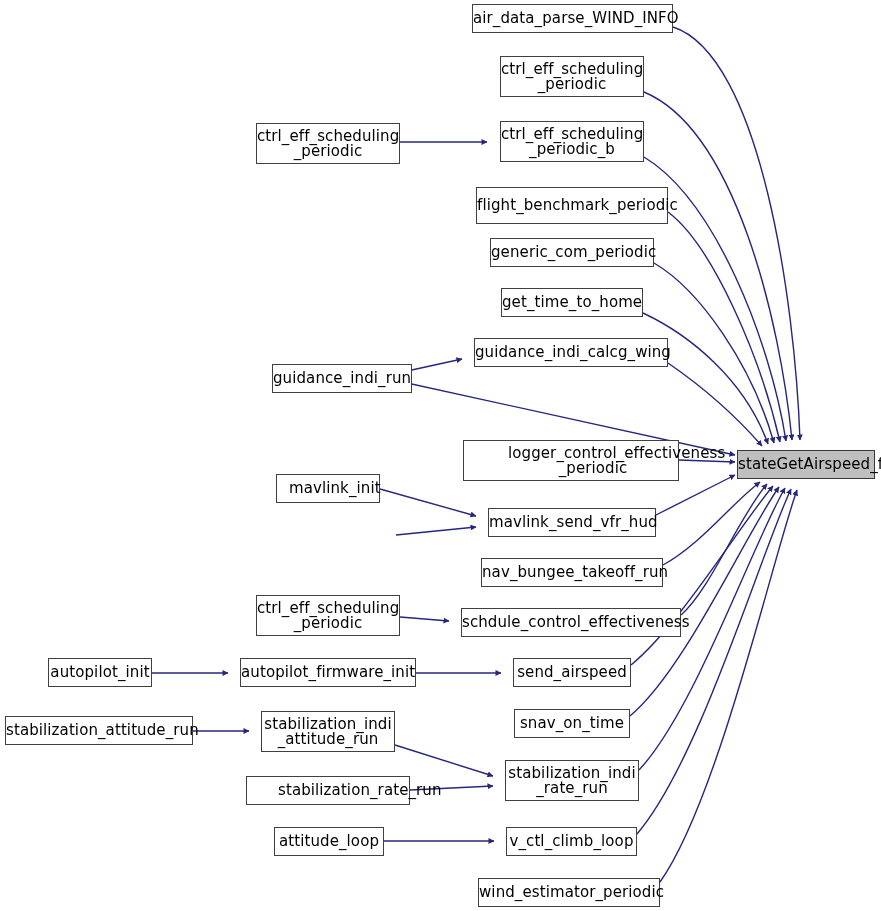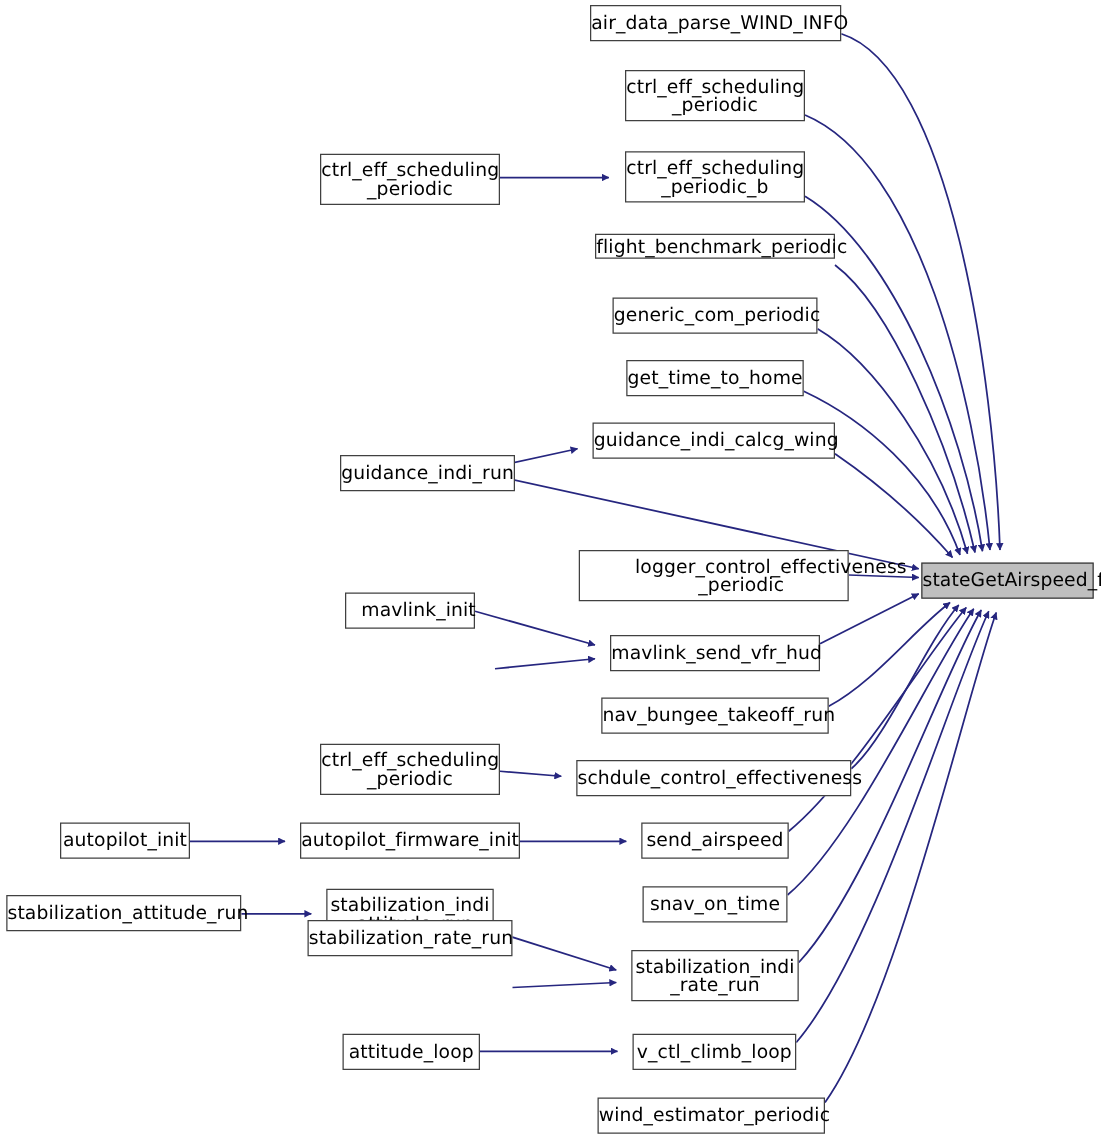--- a/index.html
+++ b/index.html
@@ -88,21 +88,21 @@
       <path d="M637,834 C700,760 760,555 791,489" fill="none" stroke="#26267f" stroke-width="1.4" marker-end="url(#arrowhead)"></path>
       <path d="M660,882 C718,800 772,560 797,490" fill="none" stroke="#26267f" stroke-width="1.4" marker-end="url(#arrowhead)"></path>
     </svg>
 <div class="node" style="left: 472px; top: 4px; width: 201px; height: 29px;"><span class="node-label">air_data_parse_WIND_INFO</span></div>
     <div class="node" style="left: 500px; top: 56px; width: 144px; height: 41px;"><span class="node-label">ctrl_eff_scheduling
 _periodic</span></div>
     <div class="node" style="left: 256px; top: 123px; width: 144px; height: 41px;"><span class="node-label">ctrl_eff_scheduling
 _periodic</span></div>
     <div class="node" style="left: 500px; top: 121px; width: 144px; height: 41px;"><span class="node-label">ctrl_eff_scheduling
 _periodic_b</span></div>
-    <div class="node" style="left: 476px; top: 187px; width: 192px; height: 20px;"><span class="node-label">flight_benchmark_periodic</span></div>
+    <div class="node" style="left: 476px; top: 187px; width: 192px; height: 37px;"><span class="node-label">flight_benchmark_periodic</span></div>
     <div class="node" style="left: 490px; top: 238px; width: 164px; height: 29px;"><span class="node-label">generic_com_periodic</span></div>
     <div class="node" style="left: 501px; top: 288px; width: 142px; height: 29px;"><span class="node-label">get_time_to_home</span></div>
     <div class="node" style="left: 474px; top: 338px; width: 194px; height: 29px; justify-content: center;"><span class="node-label">guidance_indi_calcg_wing</span></div>
     <div class="node" style="left: 272px; top: 364px; width: 140px; height: 29px;"><span class="node-label">guidance_indi_run</span></div>
     <div class="node" style="left: 463px; top: 440px; width: 216px; height: 41px; padding-left: 44px;"><span class="node-label">logger_control_effectiveness
 _periodic</span></div>
     <div class="node" style="left: 276px; top: 474px; width: 104px; height: 29px; padding-left: 12px;"><span class="node-label">mavlink_init</span></div>
     <div class="node" style="left: 488px; top: 508px; width: 168px; height: 29px;"><span class="node-label">mavlink_send_vfr_hud</span></div>
     <div class="node" style="left: 481px; top: 558px; width: 182px; height: 29px;"><span class="node-label">nav_bungee_takeoff_run</span></div>
     <div class="node" style="left: 256px; top: 595px; width: 144px; height: 41px;"><span class="node-label">ctrl_eff_scheduling
@@ -110,18 +110,18 @@
     <div class="node" style="left: 461px; top: 608px; width: 220px; height: 29px;"><span class="node-label">schdule_control_effectiveness</span></div>
     <div class="node" style="left: 48px; top: 658px; width: 104px; height: 29px;"><span class="node-label">autopilot_init</span></div>
     <div class="node" style="left: 240px; top: 658px; width: 176px; height: 29px;"><span class="node-label">autopilot_firmware_init</span></div>
     <div class="node" style="left: 513px; top: 658px; width: 118px; height: 29px;"><span class="node-label">send_airspeed</span></div>
     <div class="node" style="left: 5px; top: 716px; width: 188px; height: 29px;"><span class="node-label">stabilization_attitude_run</span></div>
     <div class="node" style="left: 261px; top: 711px; width: 134px; height: 41px;"><span class="node-label">stabilization_indi
 _attitude_run</span></div>
     <div class="node" style="left: 514px; top: 709px; width: 116px; height: 29px;"><span class="node-label">snav_on_time</span></div>
     <div class="node" style="left: 505px; top: 760px; width: 134px; height: 41px;"><span class="node-label">stabilization_indi
 _rate_run</span></div>
-    <div class="node" style="left: 246px; top: 736px; width: 164px; height: 29px;"><span class="node-label">stabilization_rate_run</span></div>
+    <div class="node" style="left: 246px; top: 776px; width: 164px; height: 29px; padding-left: 31px;"><span class="node-label">stabilization_rate_run</span></div>
     <div class="node" style="left: 274px; top: 827px; width: 110px; height: 29px;"><span class="node-label">attitude_loop</span></div>
     <div class="node" style="left: 506px; top: 827px; width: 131px; height: 29px;"><span class="node-label">v_ctl_climb_loop</span></div>
     <div class="node" style="left: 478px; top: 878px; width: 182px; height: 29px;"><span class="node-label">wind_estimator_periodic</span></div>
     <div class="node target" style="left: 737px; top: 450px; width: 138px; height: 29px;"><span class="node-label">stateGetAirspeed_f</span></div>
   </div>
 
 </body></html>

